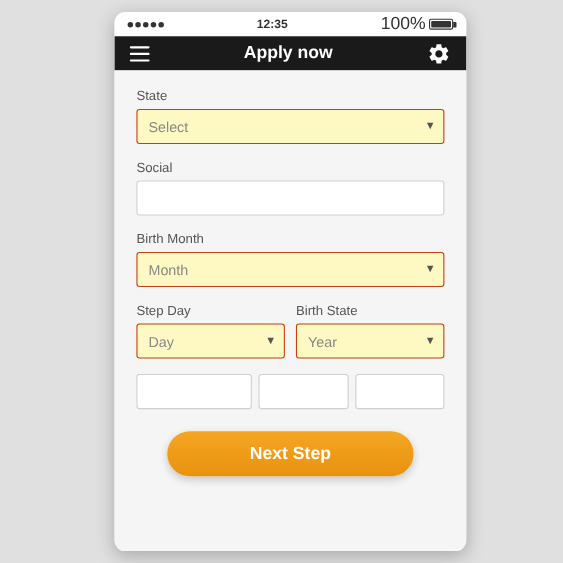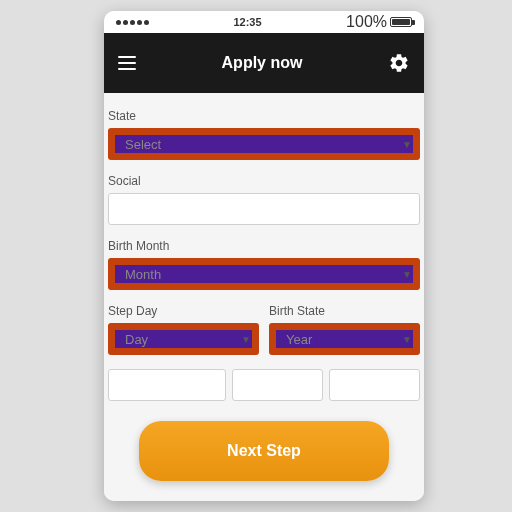--- a/index.html
+++ b/index.html
@@ -94,21 +94,21 @@
       width: 100%;
       border-radius: 1px;
     }
 
     .nav-bar {
       background: #1a1a1a;
       display: flex;
       align-items: center;
       justify-content: space-between;
       padding: 0 14px;
-      height: 60px;
+      height: 31px;
       flex-shrink: 0;
     }
 
     .hamburger-icon {
       display: flex;
       flex-direction: column;
       gap: 4px;
       cursor: pointer;
     }
 
@@ -133,21 +133,21 @@
 
     .gear-icon svg {
       width: 22px;
       height: 22px;
       fill: #fff;
     }
 
     .content {
       flex: 1;
       overflow-y: auto;
-      padding: 16px 4px;
+      padding: 16px 20px;
       background: #f5f5f5;
       display: flex;
       flex-direction: column;
       gap: 14px;
     }
 
     .field-group {
       display: flex;
       flex-direction: column;
       gap: 5px;
@@ -159,22 +159,22 @@
       font-weight: 400;
     }
 
     .select-wrapper {
       position: relative;
     }
 
     .form-select {
       width: 100%;
       height: 32px;
-      background: #4c1d95;
-      border: 7px solid #c2410c;
+      background: #fef9c3;
+      border: 1px solid #c2410c;
       border-radius: 3px;
       padding: 0 10px;
       font-size: 13px;
       color: #888;
       appearance: none;
       -webkit-appearance: none;
       cursor: pointer;
     }
 
     .select-arrow {
@@ -216,21 +216,21 @@
       flex: 1;
     }
 
     .ssn-row .form-input:first-child {
       flex: 1.4;
     }
 
     .next-btn {
       width: 80%;
       margin: 6px auto 4px;
-      height: 60px;
+      height: 41px;
       background: linear-gradient(to bottom, #f5a623, #e8920e);
       border: none;
       border-radius: 22px;
       color: #fff;
       font-size: 16px;
       font-weight: 600;
       cursor: pointer;
       display: block;
       box-shadow: 0 3px 8px rgba(0,0,0,0.2);
     }

